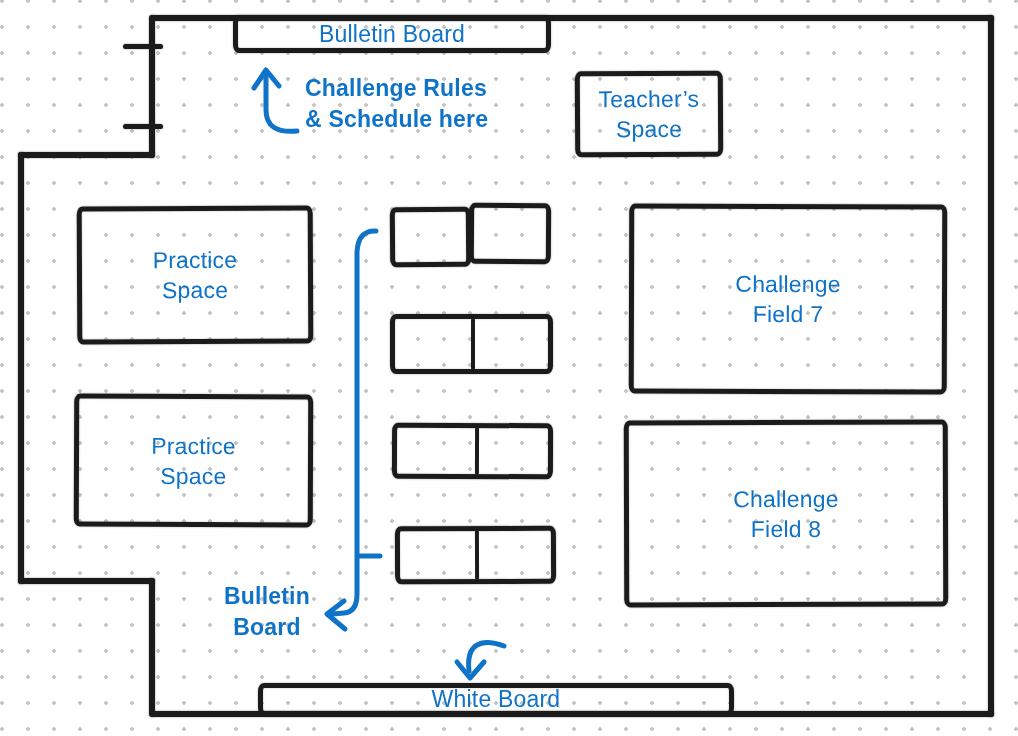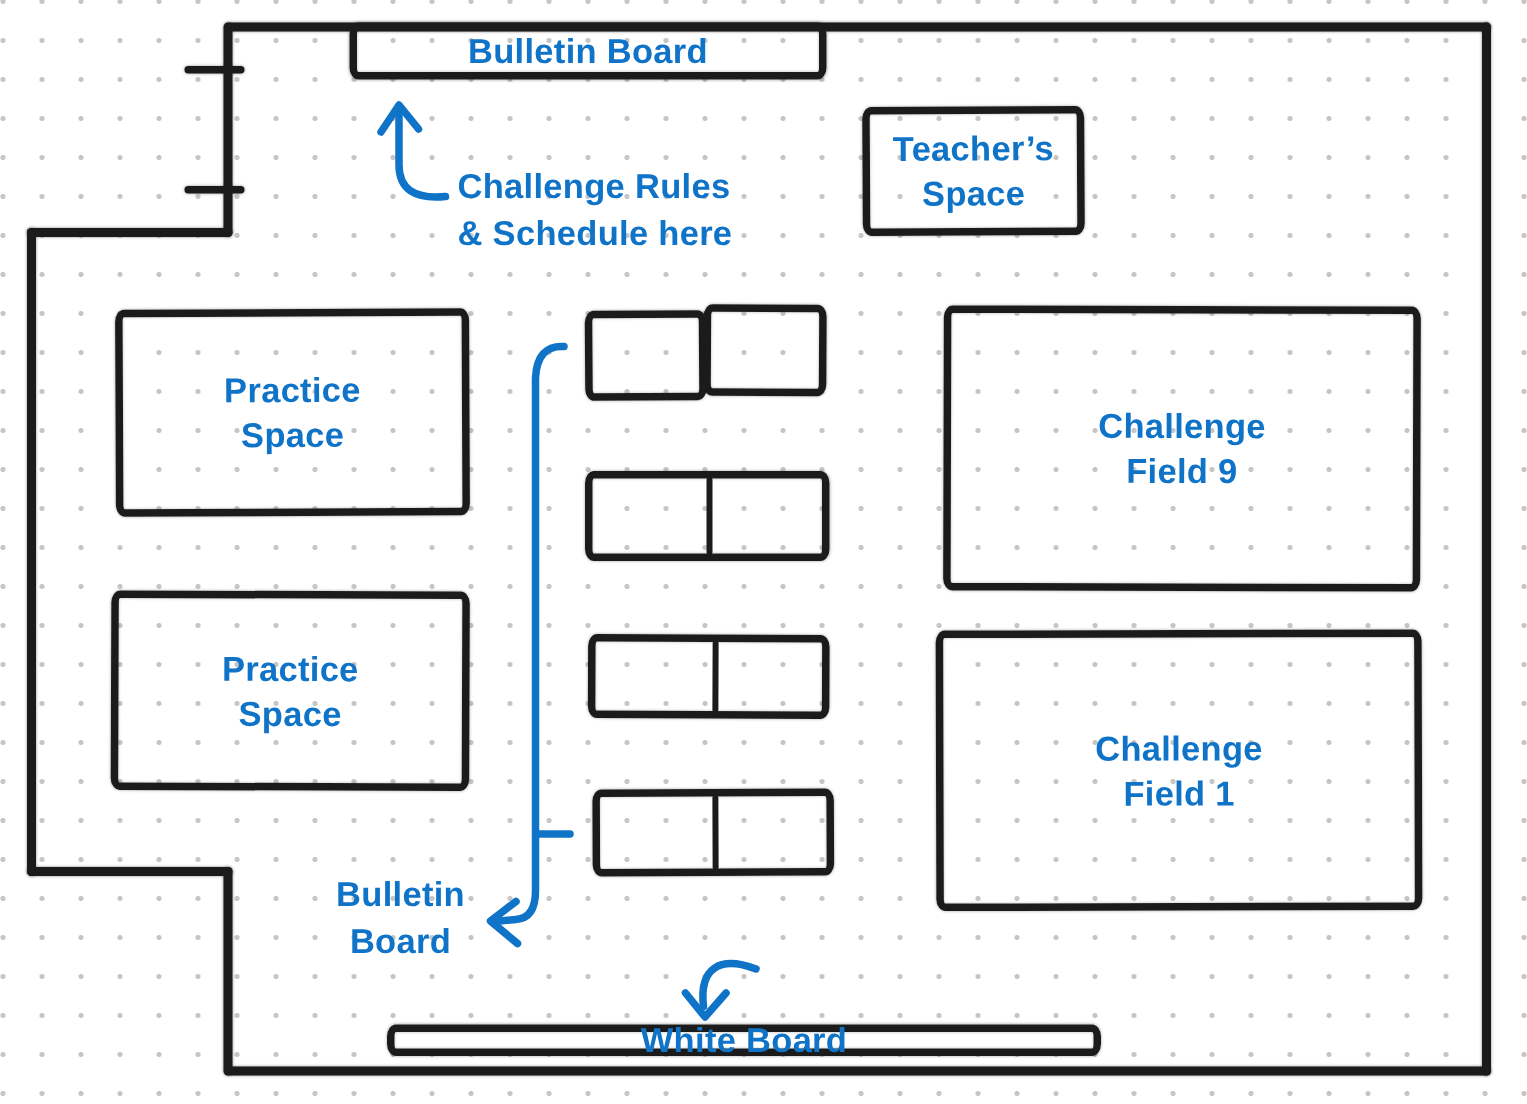--- a/index.html
+++ b/index.html
@@ -29,21 +29,21 @@
     position:absolute;background:var(--wall);border-radius:3px;
     box-shadow:0 0 2px rgba(40,40,40,.5);
   }
   .box{
     position:absolute;box-sizing:border-box;
     border:5px solid var(--wall);border-radius:6px/8px;
     box-shadow:0 0 2px rgba(40,40,40,.45), inset 0 0 2px rgba(40,40,40,.35);
     display:flex;flex-direction:column;align-items:center;justify-content:center;
   }
   .blab{
-    color:var(--annotation);font-weight:bold;font-size:23px;line-height:30px;
+    color:var(--annotation);font-weight:normal;font-size:23px;line-height:30px;
     text-align:right;letter-spacing:0.2px;white-space:nowrap;
   }
   .note{position:absolute;color:var(--annotation);font-weight:bold;font-size:23px;line-height:31px;letter-spacing:0.2px;white-space:nowrap;}
   .divider{position:absolute;top:-1px;bottom:-1px;width:4px;background:var(--wall);border-radius:2px;}
   svg.overlay{position:absolute;left:0;top:0;pointer-events:none;}
   svg.overlay path{stroke:var(--annotation);stroke-width:5;fill:none;stroke-linecap:round;stroke-linejoin:round;}
 </style>
 </head>
 <body>
 
@@ -74,57 +74,57 @@
     <span class="blab">Practice</span>
     <span class="blab">Space</span>
   </div>
   <div class="box" style="left:74px;top:394px;width:239px;height:133px;transform:rotate(0.2deg);">
     <span class="blab">Practice</span>
     <span class="blab">Space</span>
   </div>
 
   <div class="box" style="left:629px;top:204px;width:318px;height:190px;transform:rotate(0.15deg);">
     <span class="blab">Challenge</span>
-    <span class="blab">Field 9</span>
+    <span class="blab">Field 7</span>
   </div>
   <div class="box" style="left:624px;top:420px;width:324px;height:187px;transform:rotate(-0.15deg);">
     <span class="blab">Challenge</span>
-    <span class="blab">Field 1</span>
+    <span class="blab">Field 8</span>
   </div>
 
   <div class="box" style="left:390px;top:207px;width:81px;height:60px;transform:rotate(-0.4deg);"></div>
   <div class="box" style="left:469px;top:203px;width:82px;height:61px;transform:rotate(0.3deg);"></div>
 
   <div class="box" style="left:390px;top:314px;width:163px;height:60px;">
     <div class="divider" style="left:76px;"></div>
   </div>
   <div class="box" style="left:392px;top:423px;width:161px;height:56px;transform:rotate(0.2deg);">
     <div class="divider" style="left:78px;"></div>
   </div>
   <div class="box" style="left:395px;top:526px;width:161px;height:58px;transform:rotate(-0.2deg);">
     <div class="divider" style="left:75px;"></div>
   </div>
 
-  <div class="box" style="left:258px;top:683px;width:476px;height:21px;">
+  <div class="box" style="left:258px;top:683px;width:476px;height:33px;">
     <span class="blab" style="line-height:23px;">White Board</span>
   </div>
 
   <svg class="overlay" width="1018" height="736" viewBox="0 0 1018 736">
     <path d="M297,131 Q266,134 266,110 L266,76"></path>
     <path d="M254,88 L266,70 L279,86"></path>
 
     <path d="M376,231 Q358,230 357,252 L357,594 Q357,612 344,613 L333,614"></path>
     <path d="M358,556 L380,556"></path>
     <path d="M344,601 L327,614 L345,629"></path>
 
     <path d="M504,646 C480,637 466,645 469,671"></path>
     <path d="M457,662 L470,678 L484,662"></path>
   </svg>
 
-  <div class="note" style="left:305px;top:73px;text-align:left;margin-top:36px;">
+  <div class="note" style="left:305px;top:73px;text-align:left;">
     <div>Challenge Rules</div>
     <div>&amp; Schedule here</div>
   </div>
 
   <div class="note" style="left:202px;top:581px;width:130px;text-align:center;">
     <div>Bulletin</div>
     <div>Board</div>
   </div>
 
 

